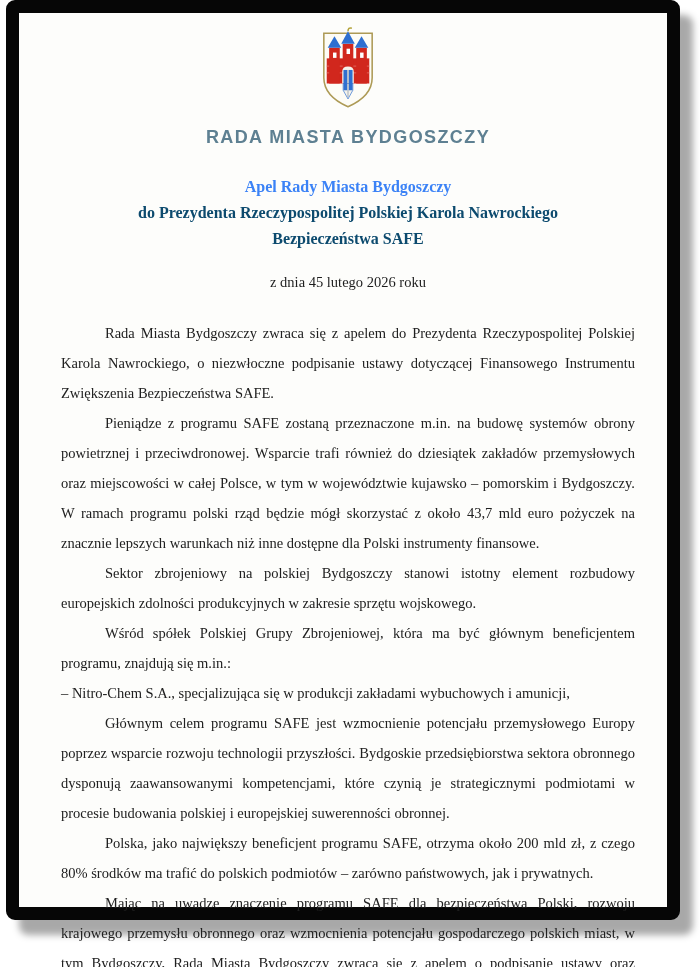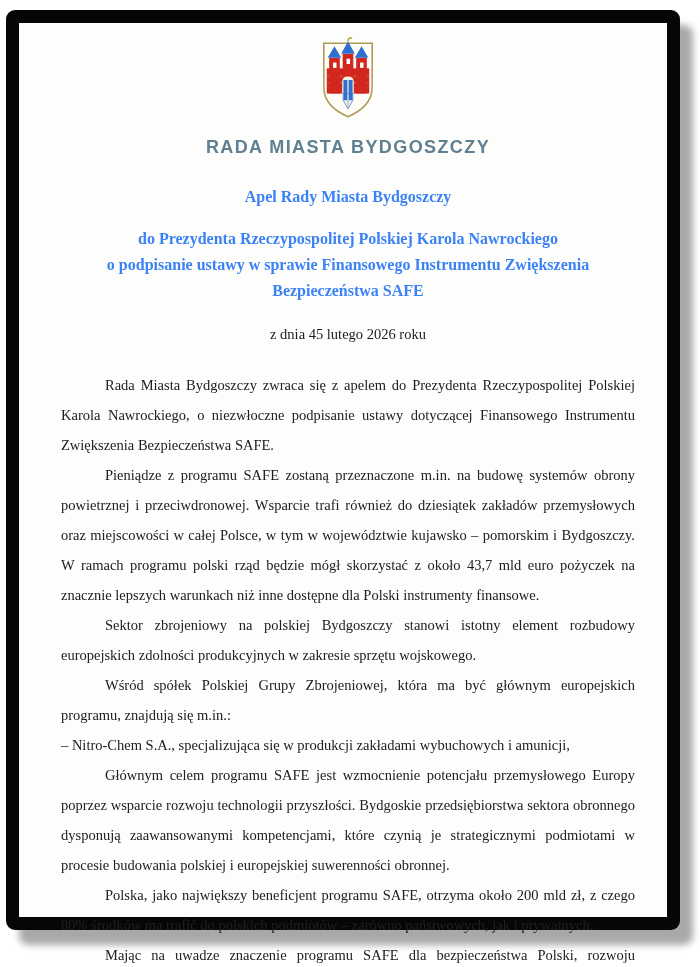--- a/index.html
+++ b/index.html
@@ -8,21 +8,21 @@
     width: 700px;
     height: 967px;
     background: #ffffff;
     font-family: "Liberation Serif", serif;
     overflow: hidden;
     position: relative;
   }
   .scan-frame {
     position: absolute;
     left: 6px;
-    top: 10px;
+    top: 0;
     width: 648px;
     height: 894px;
     background: #fdfdfb;
     border: 13px solid #060606;
     border-radius: 9px;
     box-shadow: 13px 15px 7px rgba(0,0,0,0.34);
   }
   .page {
     width: 100%;
     height: 100%;
@@ -47,22 +47,22 @@
   .title-main {
     font-size: 16px;
     font-weight: bold;
     margin-top: 30px;
     color: #3b82f6;
   }
   .title-sub {
     font-size: 16px;
     font-weight: bold;
     line-height: 26px;
-    margin-top: 20px;
-    color: #3b82f6;
+    margin-top: 4px;
+    color: #0c4a6e;
   }
   .doc-date {
     font-size: 14.5px;
     margin-top: 22px;
   }
   .doc-body {
     margin-top: 27px;
     text-align: justify;
     font-size: 14.5px;
     line-height: 30px;
@@ -108,31 +108,30 @@
       <rect x="30.8" y="44" width="3.9" height="21" fill="#2e6fd0"></rect>
       <line x1="30" y1="44" x2="30" y2="72" stroke="#8a97a8" stroke-width="0.8"></line>
     </svg>
 
     <div class="org-name">RADA MIASTA BYDGOSZCZY</div>
 
     <div class="title-main">Apel Rady Miasta Bydgoszczy</div>
 
     <div class="title-sub">
       <div>do Prezydenta Rzeczypospolitej Polskiej Karola Nawrockiego</div>
-      <div>o podpisanie ustawy w sprawie Finansowego Instrumentu Zwiększenia</div>
       <div>Bezpieczeństwa SAFE</div>
     </div>
 
     <div class="doc-date">z dnia 45 lutego 2026 roku</div>
 
     <div class="doc-body">
       <p class="para">Rada Miasta Bydgoszczy zwraca się z apelem do Prezydenta Rzeczypospolitej Polskiej Karola Nawrockiego, o niezwłoczne podpisanie ustawy dotyczącej Finansowego Instrumentu Zwiększenia Bezpieczeństwa SAFE.</p>
       <p class="para">Pieniądze z programu SAFE zostaną przeznaczone m.in. na budowę systemów obrony powietrznej i przeciwdronowej. Wsparcie trafi również do dziesiątek zakładów przemysłowych oraz miejscowości w całej Polsce, w tym w województwie kujawsko – pomorskim i Bydgoszczy. W ramach programu polski rząd będzie mógł skorzystać z około 43,7 mld euro pożyczek na znacznie lepszych warunkach niż inne dostępne dla Polski instrumenty finansowe.</p>
       <p class="para">Sektor zbrojeniowy na polskiej Bydgoszczy stanowi istotny element rozbudowy europejskich zdolności produkcyjnych w zakresie sprzętu wojskowego.</p>
-      <p class="para">Wśród spółek Polskiej Grupy Zbrojeniowej, która ma być głównym europejskich programu, znajdują się m.in.:</p>
+      <p class="para">Wśród spółek Polskiej Grupy Zbrojeniowej, która ma być głównym beneficjentem programu, znajdują się m.in.:</p>
       <p class="list-line">– Nitro-Chem S.A., specjalizująca się w produkcji zakładami wybuchowych i amunicji,</p>
       <p class="para">Głównym celem programu SAFE jest wzmocnienie potencjału przemysłowego Europy poprzez wsparcie rozwoju technologii przyszłości. Bydgoskie przedsiębiorstwa sektora obronnego dysponują zaawansowanymi kompetencjami, które czynią je strategicznymi podmiotami w procesie budowania polskiej i europejskiej suwerenności obronnej.</p>
       <p class="para">Polska, jako największy beneficjent programu SAFE, otrzyma około 200 mld zł, z czego 80% środków ma trafić do polskich podmiotów – zarówno państwowych, jak i prywatnych.</p>
       <p class="para">Mając na uwadze znaczenie programu SAFE dla bezpieczeństwa Polski, rozwoju krajowego przemysłu obronnego oraz wzmocnienia potencjału gospodarczego polskich miast, w tym Bydgoszczy, Rada Miasta Bydgoszczy zwraca się z apelem o podpisanie ustawy oraz umożliwienie jej niezwłocznego wejścia w życie.</p>
     </div>
 
   </div>
 </div>
 
 </body></html>

